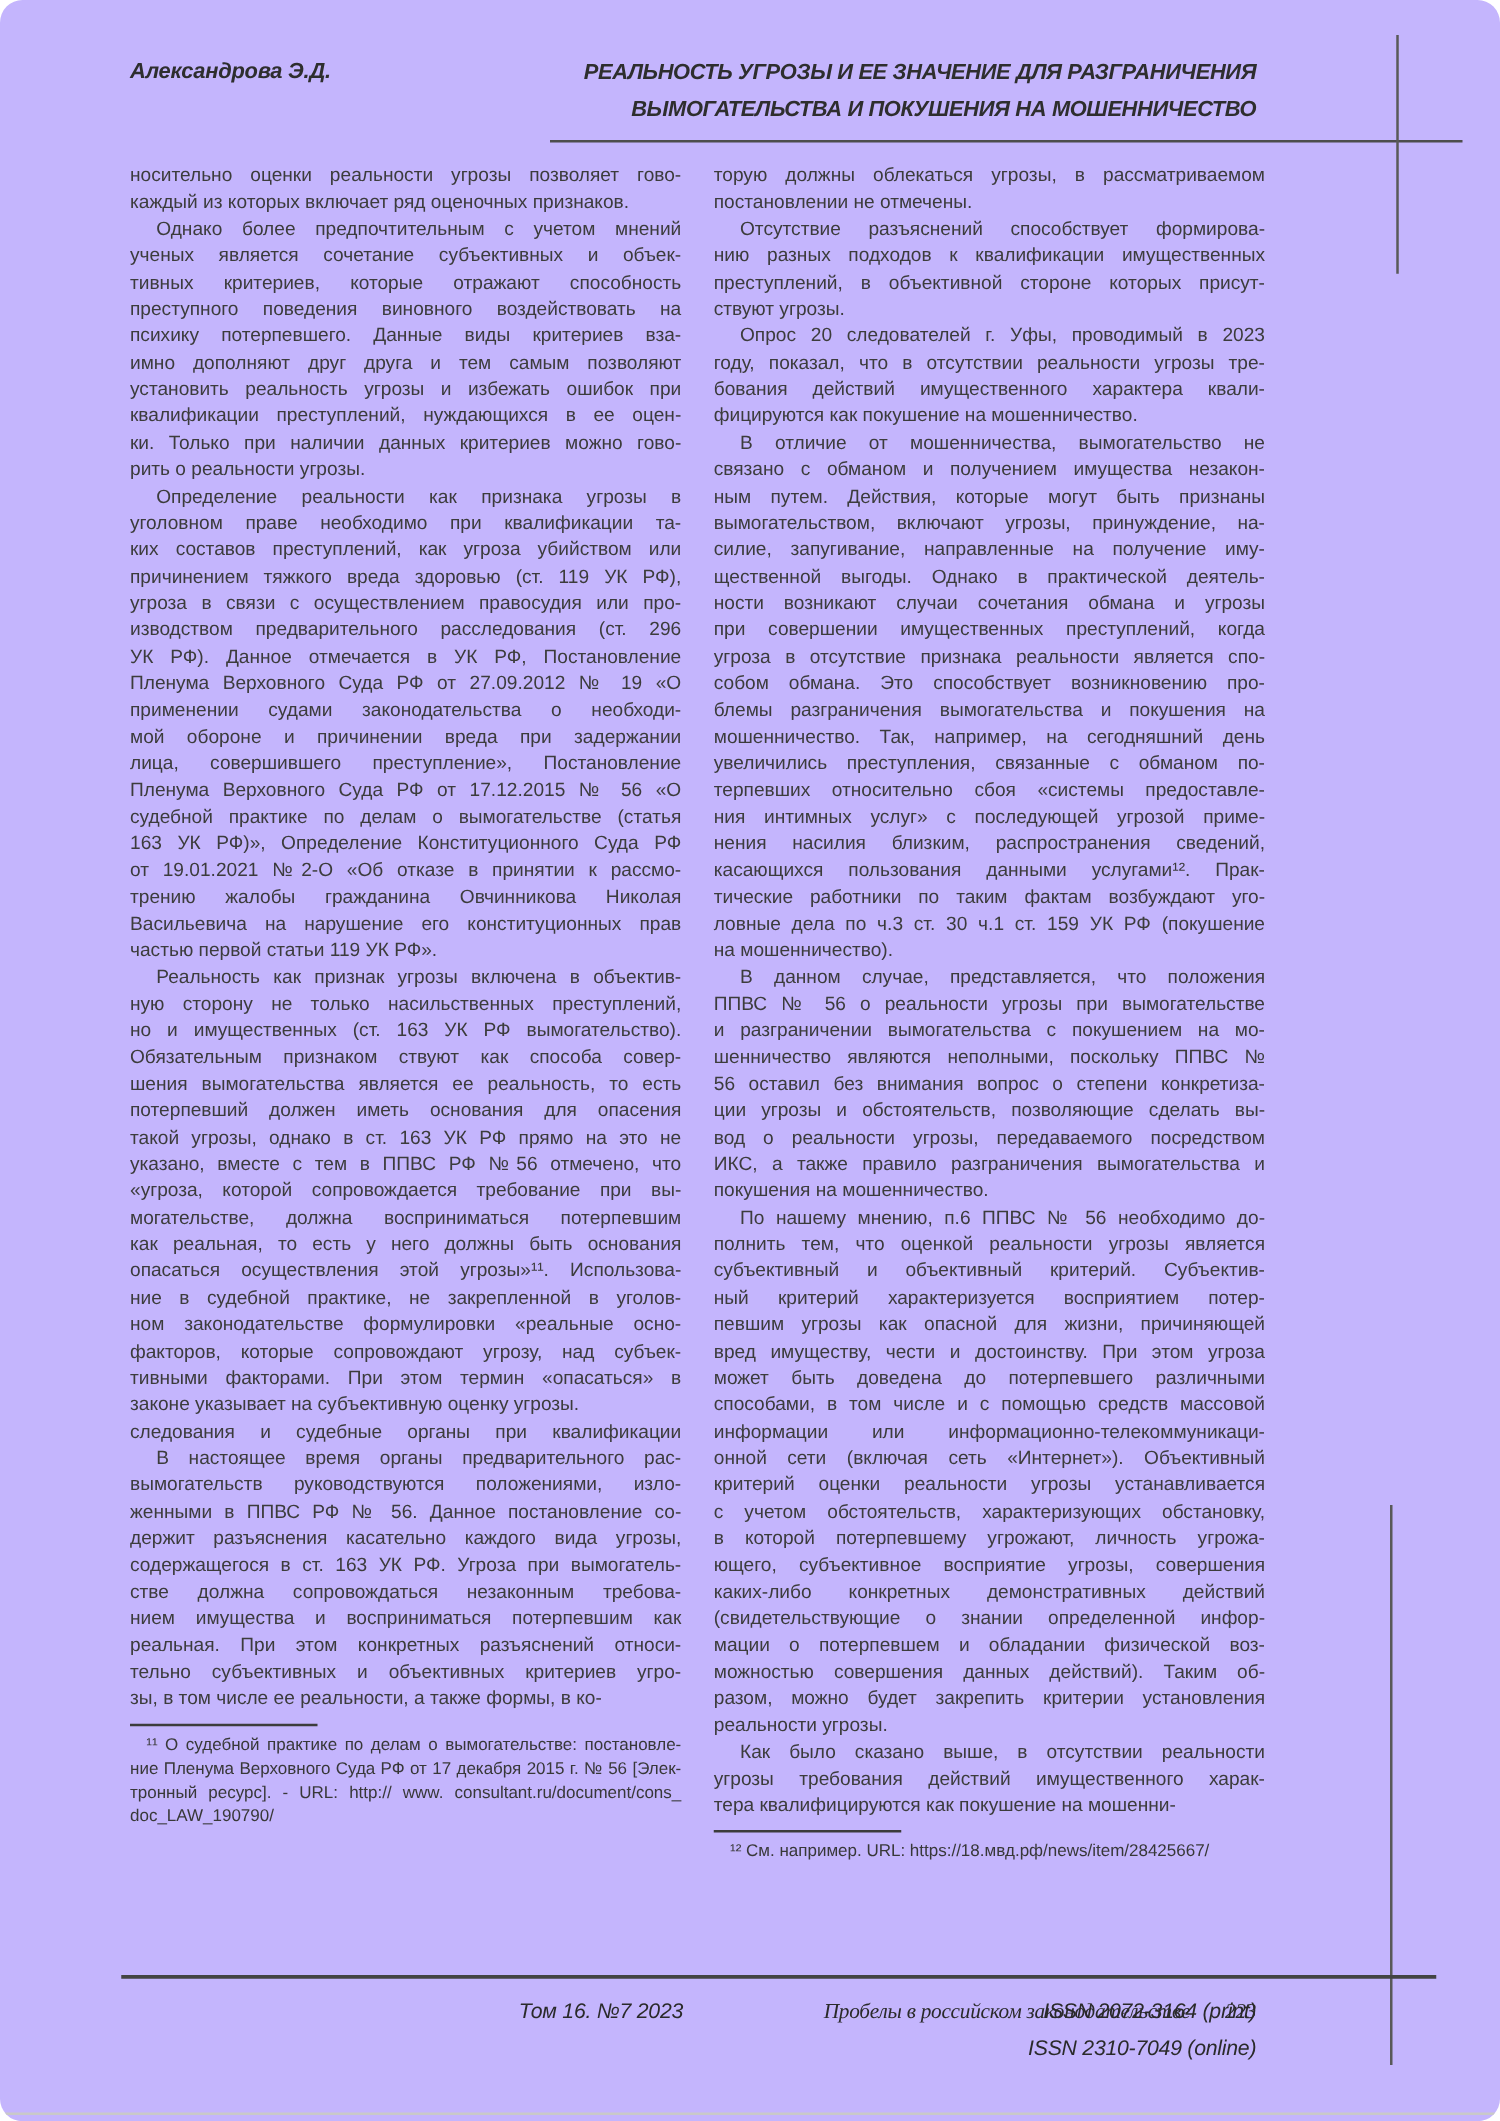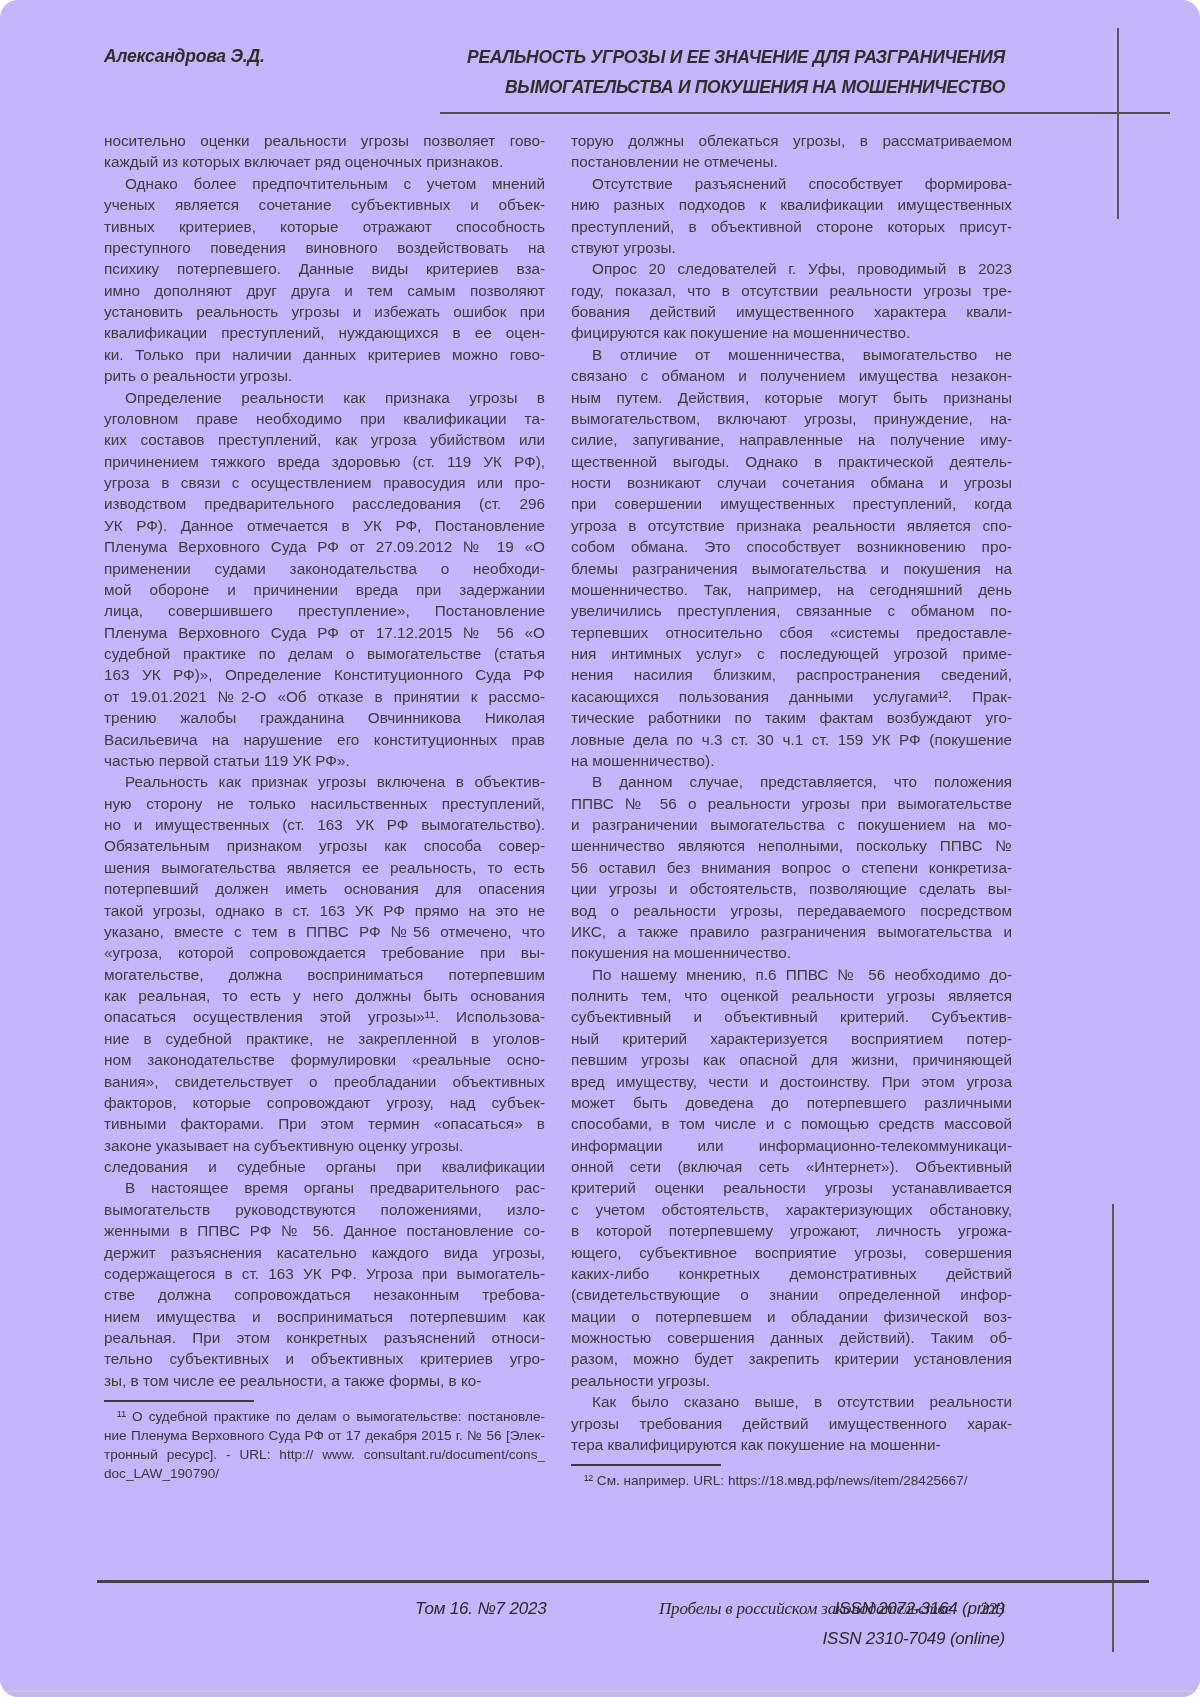--- a/index.html
+++ b/index.html
@@ -103,32 +103,31 @@
           <div class="line">163 УК РФ)», Определение Конституционного Суда РФ</div>
           <div class="line">от 19.01.2021 №2-О «Об отказе в принятии к рассмо-</div>
           <div class="line">трению жалобы гражданина Овчинникова Николая</div>
           <div class="line">Васильевича на нарушение его конституционных прав</div>
           <div class="line last">частью первой статьи 119 УК РФ».</div>
         </div>
         <div>
           <div class="line indent">Реальность как признак угрозы включена в объектив-</div>
           <div class="line">ную сторону не только насильственных преступлений,</div>
           <div class="line">но и имущественных (ст. 163 УК РФ вымогательство).</div>
-          <div class="line">Обязательным признаком угрозы как способа совер-</div>
+          <div class="line">Обязательным признаком ствуют как способа совер-</div>
           <div class="line">шения вымогательства является ее реальность, то есть</div>
           <div class="line">потерпевший должен иметь основания для опасения</div>
           <div class="line">такой угрозы, однако в ст. 163 УК РФ прямо на это не</div>
           <div class="line">указано, вместе с тем в ППВС РФ №56 отмечено, что</div>
           <div class="line">«угроза, которой сопровождается требование при вы-</div>
           <div class="line">могательстве, должна восприниматься потерпевшим</div>
           <div class="line">как реальная, то есть у него должны быть основания</div>
           <div class="line">опасаться осуществления этой угрозы»¹¹. Использова-</div>
           <div class="line">ние в судебной практике, не закрепленной в уголов-</div>
           <div class="line">ном законодательстве формулировки «реальные осно-</div>
-          <div class="line">вания», свидетельствует о преобладании объективных</div>
           <div class="line">факторов, которые сопровождают угрозу, над субъек-</div>
           <div class="line">тивными факторами. При этом термин «опасаться» в</div>
           <div class="line last">законе указывает на субъективную оценку угрозы.</div>
         </div>
         <div>
           <div class="line">следования и судебные органы при квалификации</div>
           <div class="line indent">В настоящее время органы предварительного рас-</div>
           <div class="line">вымогательств руководствуются положениями, изло-</div>
           <div class="line">женными в ППВС РФ № 56. Данное постановление со-</div>
           <div class="line">держит разъяснения касательно каждого вида угрозы,</div>

